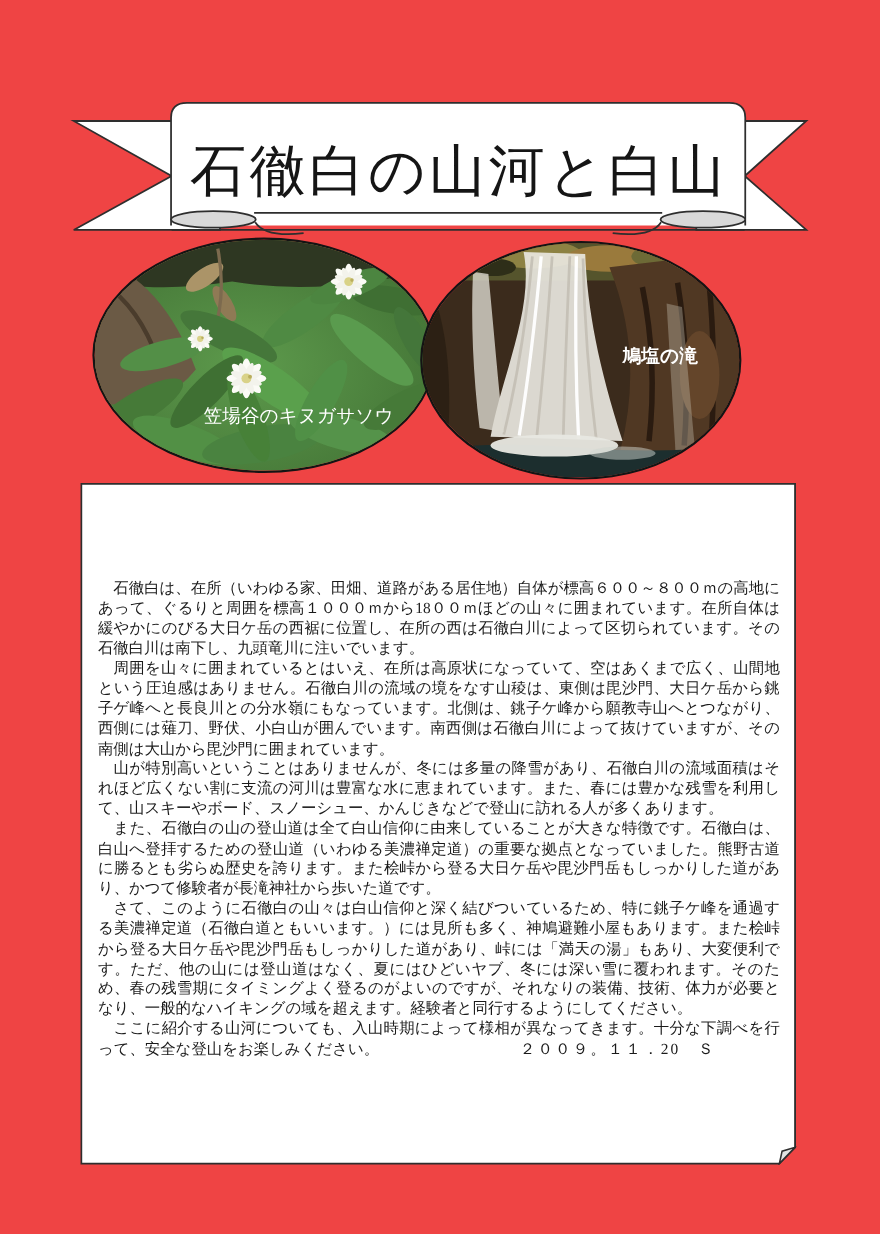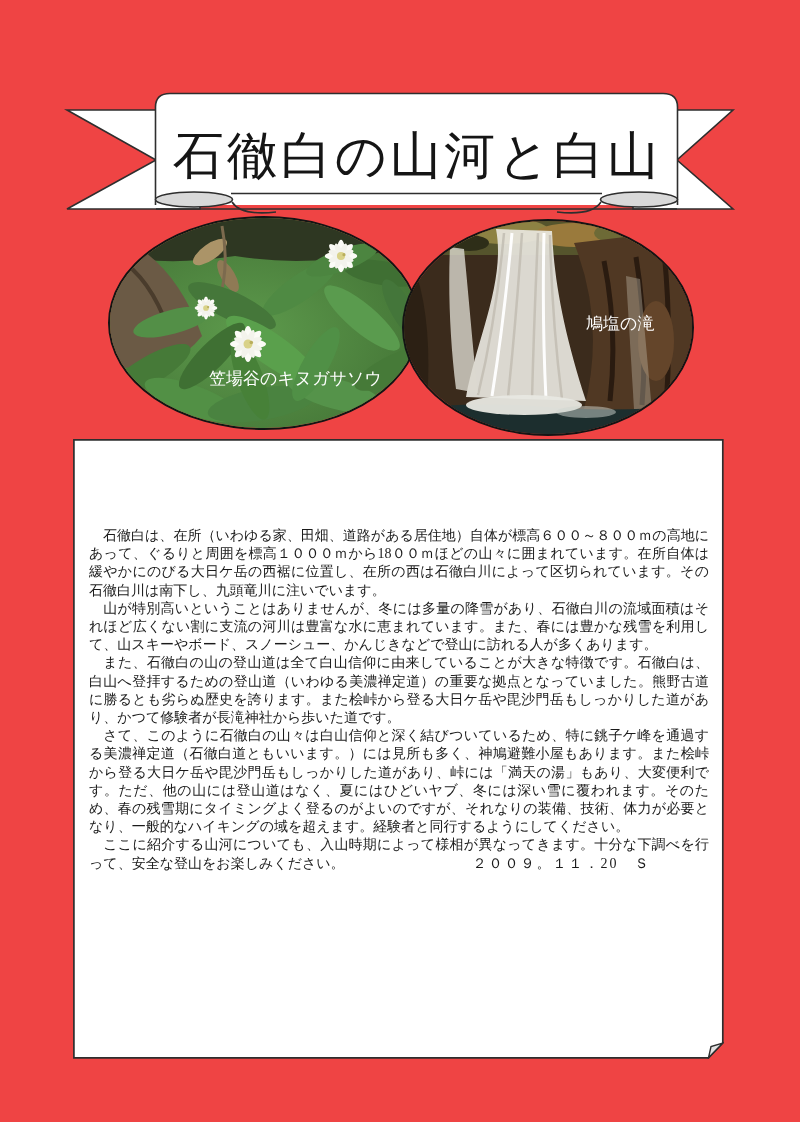--- a/index.html
+++ b/index.html
@@ -4,22 +4,22 @@
 <style>
   html,body{margin:0;padding:0;background:#ffffff;}
   #page{position:relative;width:800px;height:1122px;background:#ef4444;overflow:hidden;
         font-family:"Liberation Serif","DejaVu Serif",serif;color:#1a1a1a;}
   
   #banner-svg{position:absolute;left:0;top:0;width:800px;height:235px;}
   .banner-title-text{font-family:"Liberation Serif","DejaVu Serif",serif;font-size:51px;
         letter-spacing:3px;fill:#151515;}
   
   .oval{position:absolute;border:2.5px solid #141414;border-radius:50%;overflow:hidden;}
-  #oval-left{left:108px;top:216px;width:308px;height:210px;}
-  #oval-right{left:402px;top:219px;width:288px;height:213px;}
+  #oval-left{left:84px;top:216px;width:308px;height:210px;}
+  #oval-right{left:382px;top:219px;width:288px;height:213px;font-weight:bold;}
   .oval svg{display:block;width:100%;height:100%;}
   .photo-caption{font-family:"Liberation Sans","DejaVu Sans",sans-serif;font-size:17px;
         fill:#ffffff;}
   
   #article-box{position:absolute;left:73px;top:439px;width:694px;height:620px;}
   #box-outline{position:absolute;left:0;top:0;width:651px;height:620px;}
   #article-text{position:absolute;left:16px;top:88px;width:620px;
         font-size:14px;line-height:18.2px;text-align:justify;text-justify:inter-ideograph;}
   #article-text p{margin:0;padding:0;}
   .date-stamp{display:inline-block;margin-left:128px;letter-spacing:2px;}
@@ -141,20 +141,21 @@
     </svg>
   </div>
 
   <div id="article-box">
     <svg id="box-outline" viewBox="0 0 651 620">
       <path d="M0.9,0.9 H649.8 V604 L635.5,618.8 H0.9 Z" fill="#ffffff" stroke="#2e2e2e" stroke-width="1.7"></path>
       <path d="M635.5,618.8 L649.8,604 L638,607.5 Z" fill="#e2e2e2" stroke="#2e2e2e" stroke-width="1.4"></path>
     </svg>
     <div id="article-text">
       <p>　石徹白は、在所（いわゆる家、田畑、道路がある居住地）自体が標高６００～８００ｍの高地にあって、ぐるりと周囲を標高１０００ｍから18００ｍほどの山々に囲まれています。在所自体は緩やかにのびる大日ケ岳の西裾に位置し、在所の西は石徹白川によって区切られています。その石徹白川は南下し、九頭竜川に注いでいます。</p>
+      <p>　周囲を山々に囲まれているとはいえ、在所は高原状になっていて、空はあくまで広く、山間地という圧迫感はありません。石徹白川の流域の境をなす山稜は、東側は毘沙門、大日ケ岳から銚子ゲ峰へと長良川との分水嶺にもなっています。北側は、銚子ケ峰から願教寺山へとつながり、西側には薙刀、野伏、小白山が囲んでいます。南西側は石徹白川によって抜けていますが、その南側は大山から毘沙門に囲まれています。</p>
       <p>　山が特別高いということはありませんが、冬には多量の降雪があり、石徹白川の流域面積はそれほど広くない割に支流の河川は豊富な水に恵まれています。また、春には豊かな残雪を利用して、山スキーやボード、スノーシュー、かんじきなどで登山に訪れる人が多くあります。</p>
       <p>　また、石徹白の山の登山道は全て白山信仰に由来していることが大きな特徴です。石徹白は、白山へ登拝するための登山道（いわゆる美濃禅定道）の重要な拠点となっていました。熊野古道に勝るとも劣らぬ歴史を誇ります。また桧峠から登る大日ケ岳や毘沙門岳もしっかりした道があり、かつて修験者が長滝神社から歩いた道です。</p>
       <p>　さて、このように石徹白の山々は白山信仰と深く結びついているため、特に銚子ケ峰を通過する美濃禅定道（石徹白道ともいいます。）には見所も多く、神鳩避難小屋もあります。また桧峠から登る大日ケ岳や毘沙門岳もしっかりした道があり、峠には「満天の湯」もあり、大変便利です。ただ、他の山には登山道はなく、夏にはひどいヤブ、冬には深い雪に覆われます。そのため、春の残雪期にタイミングよく登るのがよいのですが、それなりの装備、技術、体力が必要となり、一般的なハイキングの域を超えます。経験者と同行するようにしてください。</p>
       <p><span>　ここに紹介する山河についても、入山時期によって様相が異なってきます。十分な下調べを行って、安全な登山をお楽しみください。</span><span class="date-stamp">２００９。１１．20　Ｓ</span></p>
     </div>
   </div>
 
 </div>
 
 </body></html>

